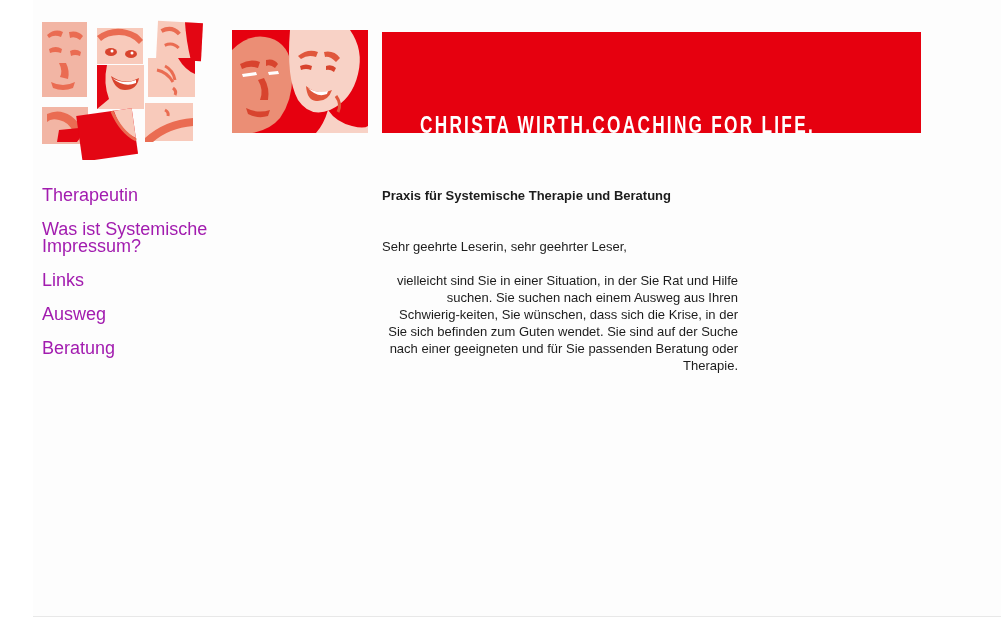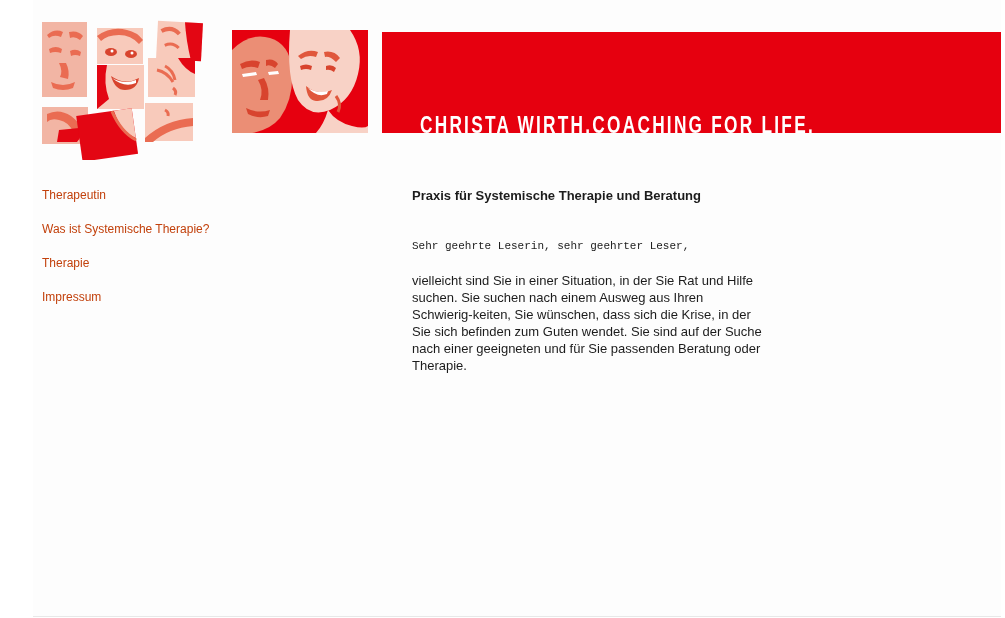--- a/index.html
+++ b/index.html
@@ -15,21 +15,21 @@
     left: 33px; top: 0;
     width: 968px; height: 617px;
     background: #fdfdfd;
     border-bottom: 1px solid #e8e8e8;
   }
   
   .art-collage { position: absolute; left: 6px; top: 18px; width: 168px; height: 142px; }
   .art-couple  { position: absolute; left: 199px; top: 30px; width: 136px; height: 103px; }
   .banner {
     position: absolute; left: 349px; top: 32px;
-    width: 619px; height: 101px;
+    width: 539px; height: 101px;
     background: #e6000f;
   }
   .banner-text {
     position: absolute; left: 38px; bottom: -4px;
     display: inline-block;
     color: #ffffff;
     font-weight: bold;
     font-size: 23px;
     line-height: 23px;
     letter-spacing: 3px;
@@ -38,41 +38,40 @@
     transform-origin: left bottom;
   }
   
   .sidebar {
     position: absolute; left: 9px; top: 187px;
     width: 212px;
   }
   .nav-item {
     display: block;
     margin: 0 0 17px 0;
-    font-size: 12px;
+    font-size: 18px;
     line-height: 17px;
-    color: #c2410c;
+    color: #a21caf;
     text-decoration: none;
     white-space: pre-line;
     cursor: pointer;
   }
   
   .content {
     position: absolute; left: 349px; top: 187px;
     width: 356px;
     color: #1c1c1c;
-    margin-left: 30px;
   }
   .content h1 {
     font-size: 13px;
     line-height: 17px;
     font-weight: bold;
   }
-  .salutation { margin-top: 34px; font-size: 11px; line-height: 17px; font-family: Liberation Mono, monospace; }
-  .para { margin-top: 17px; font-size: 13px; line-height: 17px; white-space: pre-line; }
+  .salutation { margin-top: 34px; font-size: 13px; line-height: 17px; }
+  .para { margin-top: 17px; font-size: 13px; line-height: 17px; white-space: pre-line; text-align: right; }
 </style>
 </head>
 <body>
 
 <div class="sheet">
 
   <header>
 
     <svg class="art-collage" viewBox="0 0 168 142" aria-hidden="true">
 
@@ -158,23 +157,24 @@
       <path d="M104,66 q6,8 2,16" stroke="#e0573c" stroke-width="3" fill="none"></path>
     </svg>
 
     <div class="banner">
       <span class="banner-text">CHRISTA WIRTH.COACHING FOR LIFE.</span>
     </div>
   </header>
 
   <nav class="sidebar">
       <a href="#" class="nav-item">Therapeutin</a>
-      <a href="#" class="nav-item">Was ist Systemische Therapie?</a>
-      <a href="#" class="nav-item">Therapie</a>
-      <a href="#" class="nav-item">Impressum</a>
+      <a href="#" class="nav-item">Was ist Systemische Impressum?</a>
+      <a href="#" class="nav-item">Links</a>
+      <a href="#" class="nav-item">Ausweg</a>
+      <a href="#" class="nav-item">Beratung</a>
     </nav>
 
   <main class="content">
     <h1>Praxis für Systemische Therapie und Beratung</h1>
     <p class="salutation">Sehr geehrte Leserin, sehr geehrter Leser,</p>
     <p class="para">vielleicht sind Sie in einer Situation, in der Sie Rat und Hilfe
 suchen. Sie suchen nach einem Ausweg aus Ihren
 Schwierig-keiten, Sie wünschen, dass sich die Krise, in der
 Sie sich befinden zum Guten wendet. Sie sind auf der Suche
 nach einer geeigneten und für Sie passenden Beratung oder

